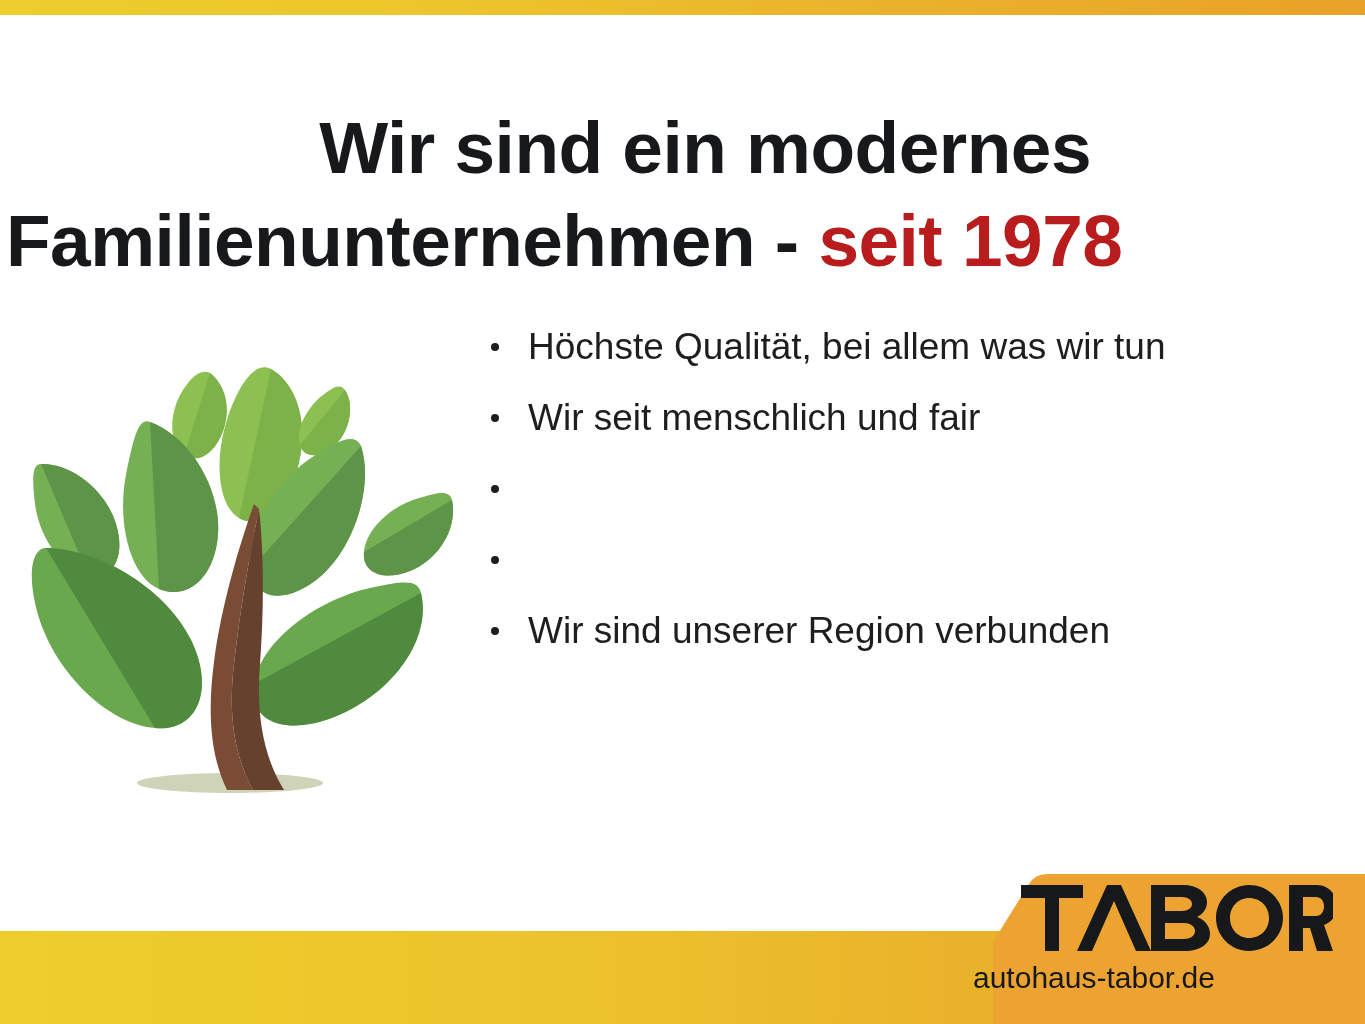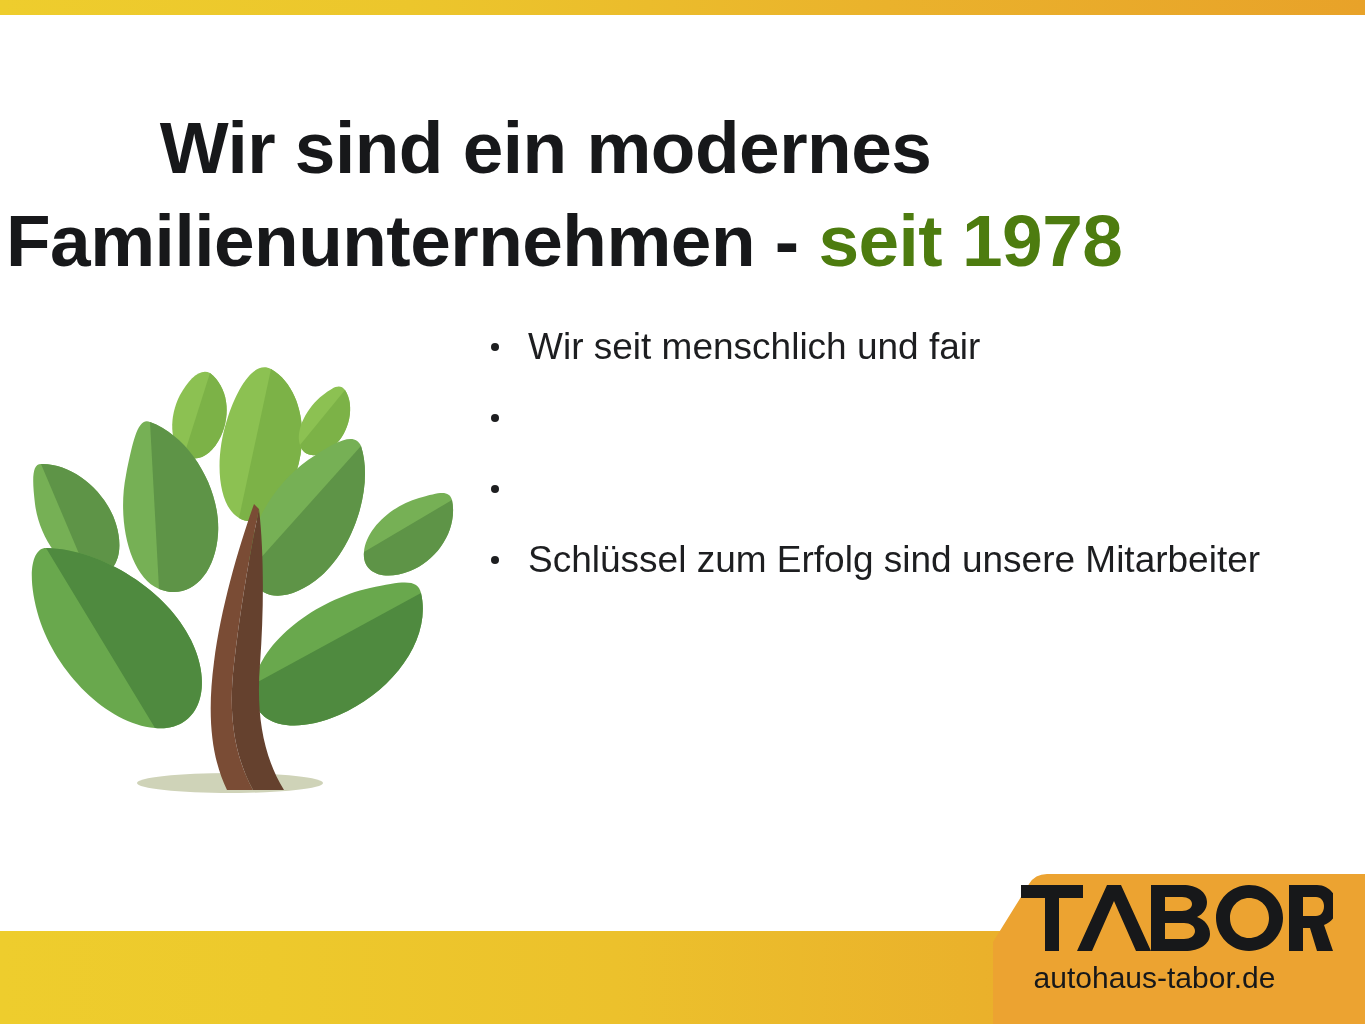--- a/index.html
+++ b/index.html
@@ -39,36 +39,36 @@
     height: 93px;
     background: linear-gradient(to right, #eecd2d 0%, #edc92c 20%, #ecc12c 45%, #eab12b 72%, #e8a52a 100%);
   }
 
   
   .headline {
     position: absolute;
     left: 0;
     top: 52px;
     width: 1101px;
-    text-align: center;
+    text-align: right;
     font-family: "Liberation Sans Narrow", "Liberation Sans", sans-serif;
     font-weight: 700;
     font-size: 73px;
     line-height: 93px;
     letter-spacing: -0.5px;
     color: #17181a;
     white-space: nowrap;
   }
   .headline .line {
     display: block;
   }
   .headline .line1 { padding-right: 10px; }
   .headline .line2 { padding-left: 6px; }
   .headline .accent {
-    color: #4d7c0f;
+    color: #b91c1c;
   }
 
   
   .bullets {
     position: absolute;
     left: 488px;
     top: 325px;
     width: 870px;
     margin: 0;
     padding: 0;
@@ -127,21 +127,21 @@
     height: 66px;
   }
   .logo-wordmark svg { display: block; width: 100%; height: 100%; }
   .logo-tagline {
     position: absolute;
     left: 0;
     top: 98px;
     width: 392px;
     padding-right: 29px;
     box-sizing: border-box;
-    text-align: center;
+    text-align: left;
     font-family: "Liberation Sans", sans-serif;
     font-weight: 400;
     font-size: 30px;
     line-height: 36px;
     letter-spacing: 0px;
     color: #17181a;
     white-space: nowrap;
   }
 </style>
 </head>
@@ -209,31 +209,35 @@
       <g>
         <path d="M226 152 C211 194 193 255 186 310 C179 363 183 405 199 438 L225 438 C206 403 200 362 206 312 C212 258 222 200 231 157 Z" fill="#7a4c35"></path>
         <path d="M231 157 C222 200 212 258 206 312 C200 362 206 403 225 438 L256 438 C235 404 228 362 232 312 C236 257 236 200 231 157 Z" fill="#65412e"></path>
       </g>
     </svg>
   </div>
 
   <ul class="bullets">
     <li class="bullet-item">
       <span class="bullet-dot"></span>
+      <span>Höchste Qualität, bei allem was wir tun</span>
+    </li>
+    <li class="bullet-item">
+      <span class="bullet-dot"></span>
       <span>Wir seit menschlich und fair</span>
     </li>
     <li class="bullet-item">
       <span class="bullet-dot"></span>
     </li>
     <li class="bullet-item">
       <span class="bullet-dot"></span>
     </li>
     <li class="bullet-item">
       <span class="bullet-dot"></span>
-      <span>Schlüssel zum Erfolg sind unsere Mitarbeiter</span>
+      <span>Wir sind unserer Region verbunden</span>
     </li>
   </ul>
 
   <div class="bottom-bar"></div>
 
   <div class="logo-panel">
     <svg class="panel-bg" viewBox="0 0 392 162" preserveAspectRatio="none" xmlns="http://www.w3.org/2000/svg" aria-hidden="true">
       <path d="M20 80 L56 22 Q62 12 74 12 L392 12 L392 162 L20 162 Z" fill="#eca331"></path>
     </svg>
 

